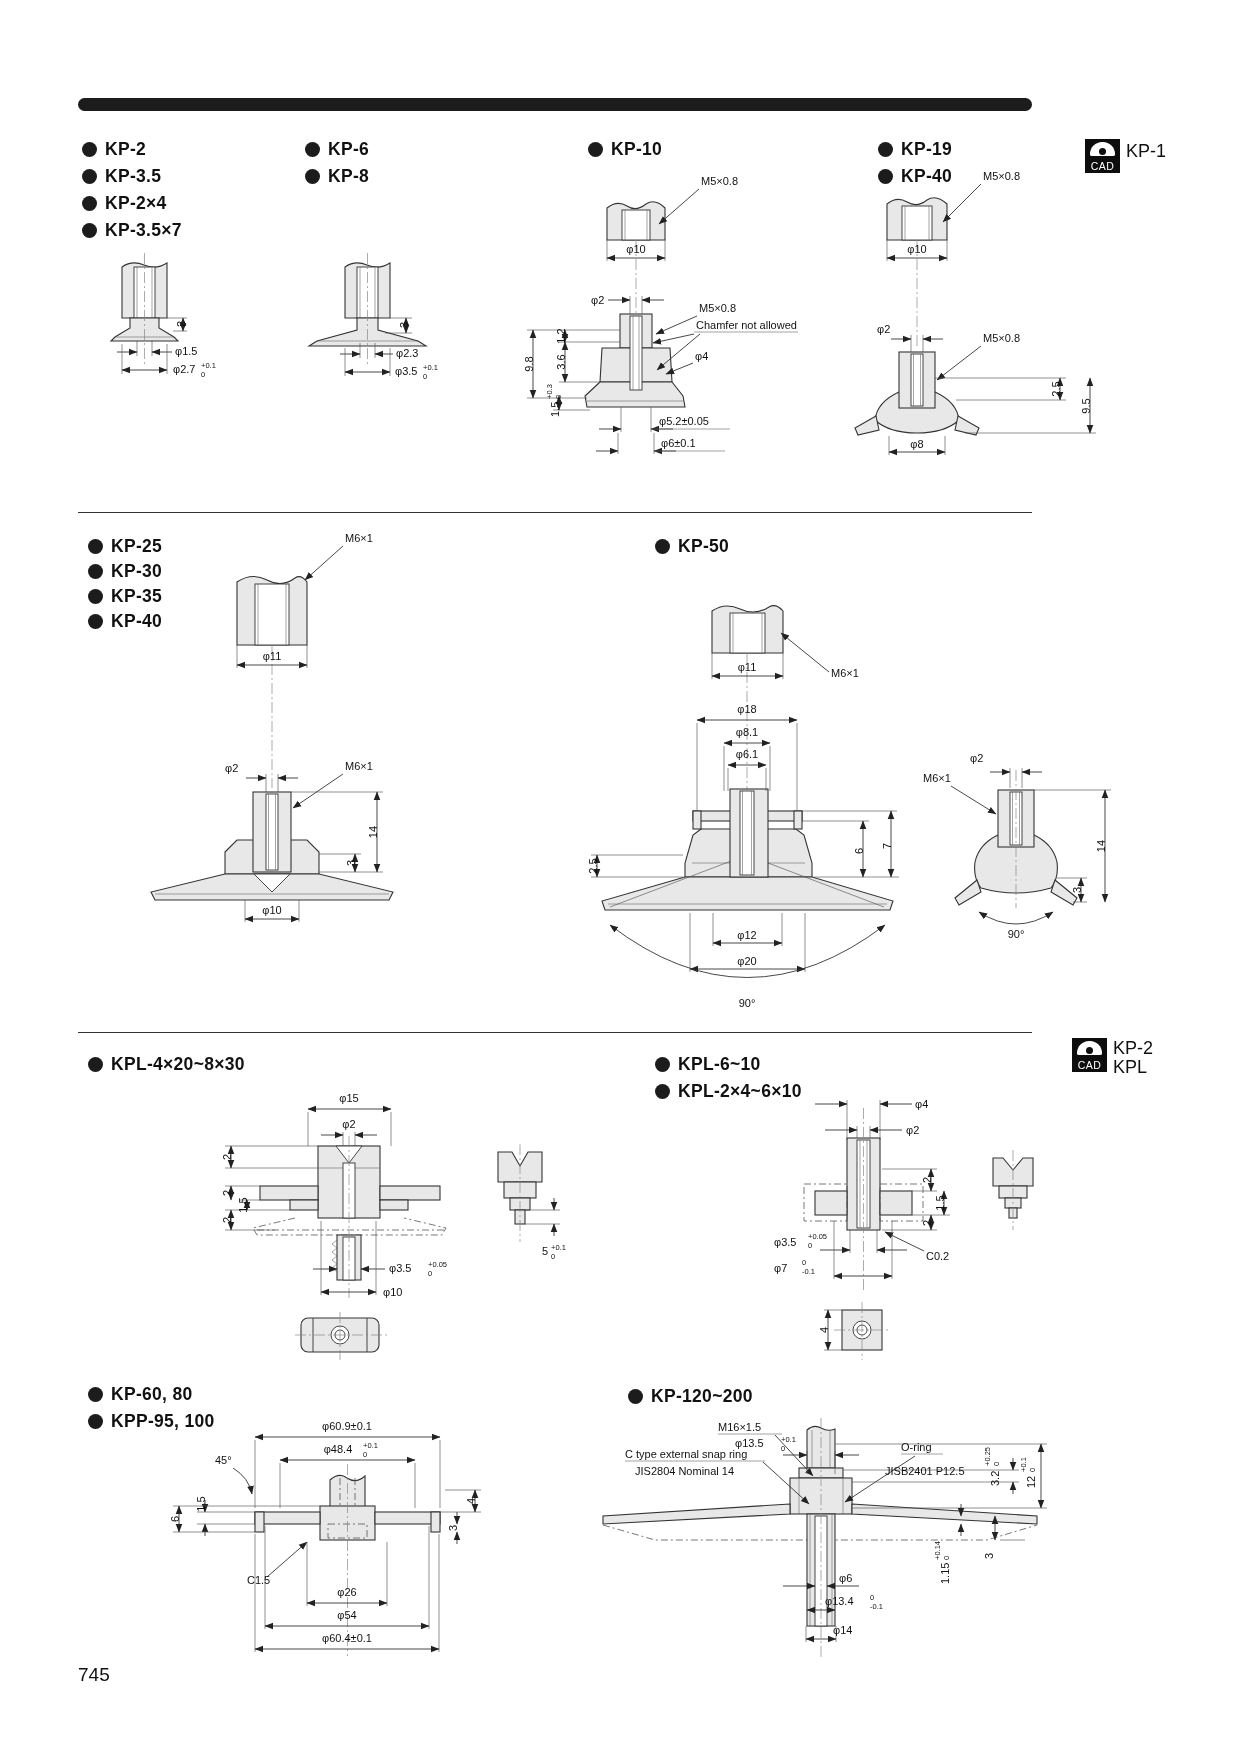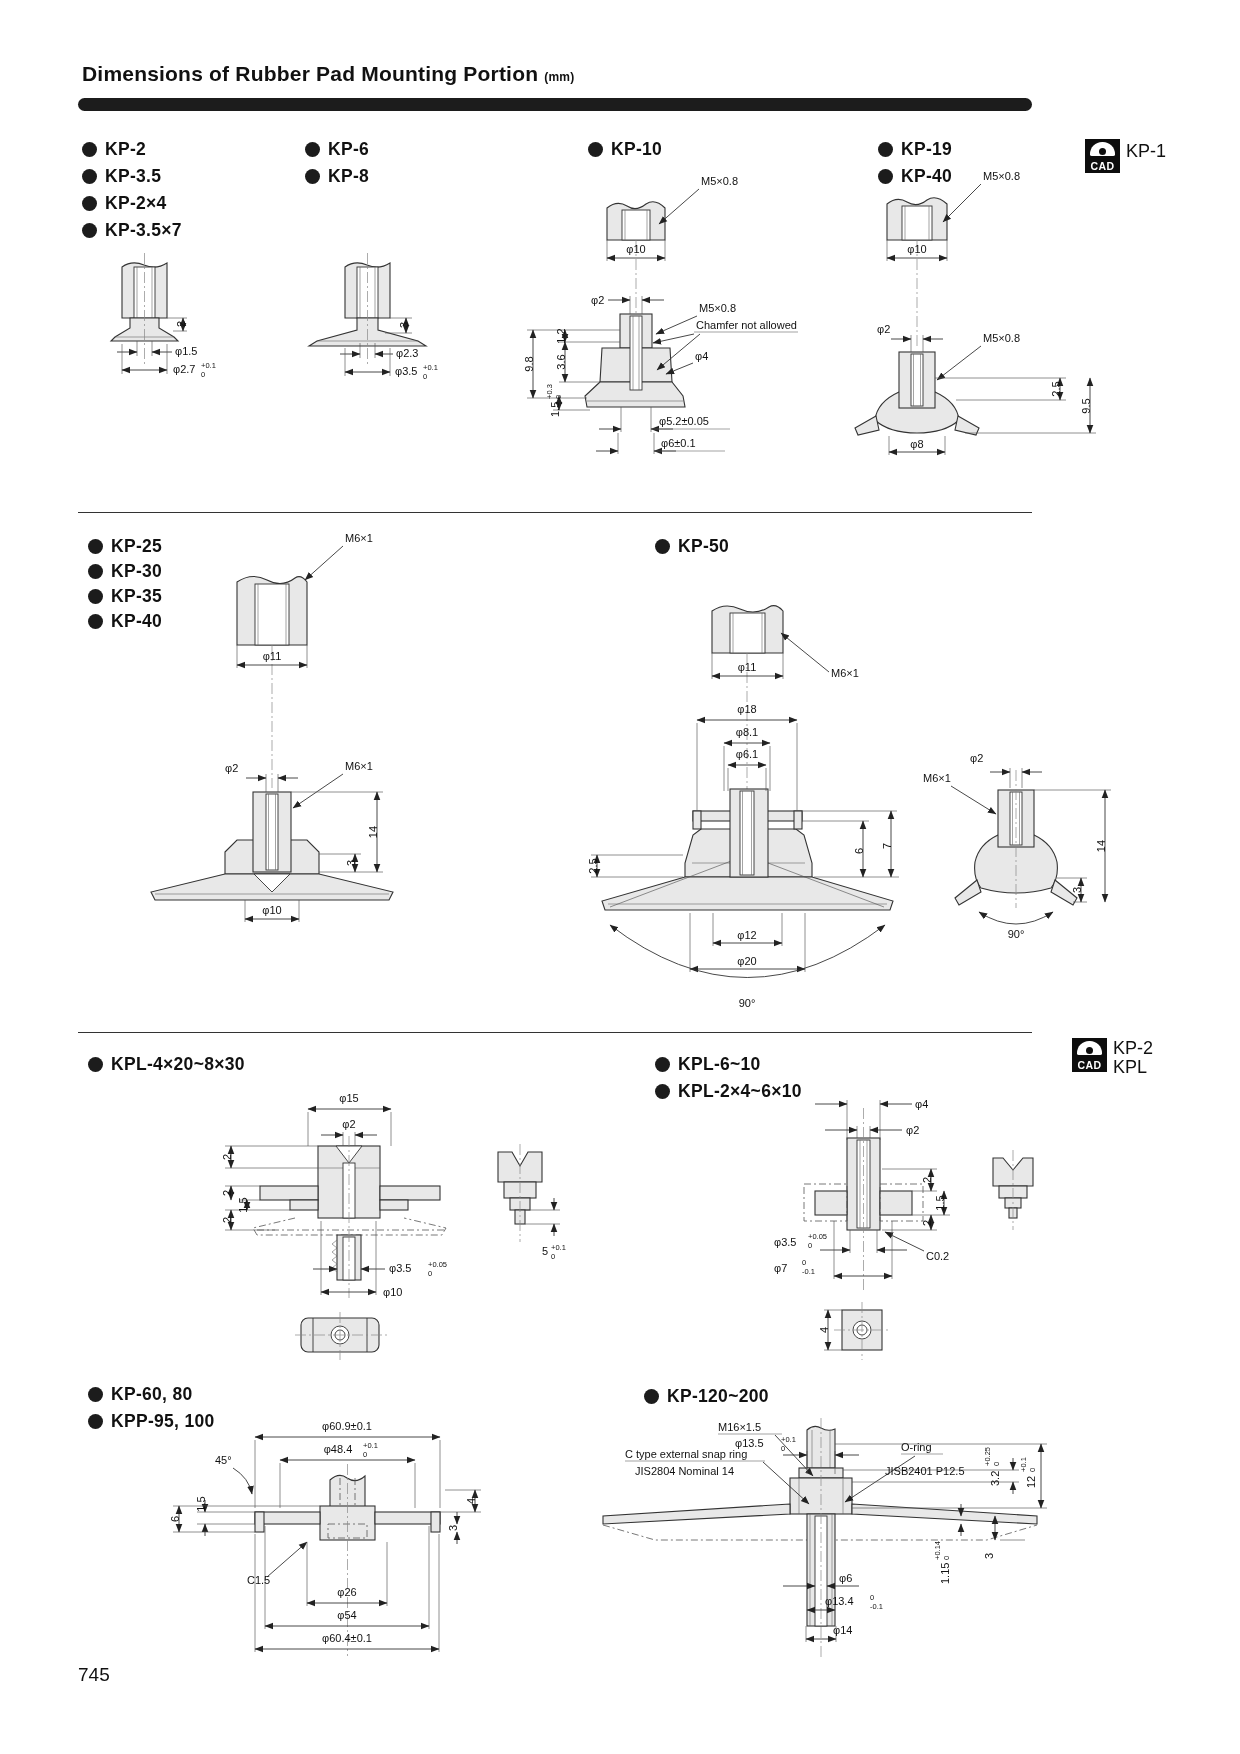--- a/index.html
+++ b/index.html
@@ -9,21 +9,21 @@
   .title .unit{font-size:12px}
   .titlebar{position:absolute;left:78px;top:98px;width:954px;height:13px;background:#1c1c1c;border-radius:7px}
   .rule{position:absolute;left:78px;width:954px;border-top:1.5px solid #333;height:0}
   .models{position:absolute;margin:0;padding:0;list-style:none}
   .models li{position:relative;padding-left:23px;font-size:17.5px;font-weight:bold;height:27px;white-space:nowrap;letter-spacing:.3px}
   .models.tight li{height:25px}
   .models li::before{content:"";position:absolute;left:0;top:3px;width:15px;height:15px;border-radius:50%;background:#1c1c1c}
   .cad{position:absolute;width:35px;height:34px;background:#0d0d0d;text-align:center}
   .cad .disc{position:absolute;left:5px;top:3px;width:25px;height:14px;background:#fff;border-radius:13px 13px 2px 2px}
   .cad .disc i{position:absolute;left:9px;top:6px;width:7px;height:7px;background:#0d0d0d;border-radius:50%}
-  .cad .cadlabel{position:absolute;left:0;right:0;bottom:1px;color:#fff;font-size:10.5px;font-weight:bold;letter-spacing:.5px}
+  .cad .cadlabel{position:absolute;left:0;right:0;bottom:1px;color:#fff;font-size:10.5px;font-weight:normal;letter-spacing:.5px}
   .cadref{position:absolute;font-size:18px;white-space:nowrap}
   .pagenum{position:absolute;left:78px;top:1664px;font-size:19px}
   svg{position:absolute;overflow:visible}
   .p{fill:#e8e8e8;stroke:#333;stroke-width:1.1}
   .pw{fill:#fff;stroke:#333;stroke-width:.9}
   .ln{stroke:#333;stroke-width:.9;fill:none}
   .thin{stroke:#666;stroke-width:.6;fill:none}
   .dl{stroke:#333;stroke-width:.9;fill:none}
   .xl{stroke:#555;stroke-width:.65;fill:none}
   .cl{stroke:#888;stroke-width:.7;fill:none;stroke-dasharray:11 3 2 3}
@@ -38,24 +38,20 @@
 <div class="page">
 
   <svg width="0" height="0">
       <defs>
     <marker id="ar" viewBox="0 0 10 10" refX="9" refY="5" markerWidth="9" markerHeight="9" orient="auto-start-reverse" markerUnits="userSpaceOnUse">
       <path d="M0,1.3 L9.5,5 L0,8.7 Z" fill="#222"></path>
     </marker>
   </defs>
     </svg>
 
-  <div class="title">
-    <span>Dimensions of Rubber Pad Mounting Portion</span>
-    <span class="unit">(mm)</span>
-  </div>
   <div class="titlebar"></div>
   <div class="rule" style="top:512px"></div>
   <div class="rule" style="top:1032px"></div>
 
   <ul class="models" style="left:82px;top:139px">
     <li>KP-2</li>
     <li>KP-3.5</li>
     <li>KP-2×4</li>
     <li>KP-3.5×7</li>
   </ul>
@@ -83,21 +79,21 @@
     <li>KPL-4×20~8×30</li>
   </ul>
   <ul class="models" style="left:655px;top:1054px">
     <li>KPL-6~10</li>
     <li>KPL-2×4~6×10</li>
   </ul>
   <ul class="models" style="left:88px;top:1384px">
     <li>KP-60, 80</li>
     <li>KPP-95, 100</li>
   </ul>
-  <ul class="models" style="left:644px;top:1386px">
+  <ul class="models" style="left:628px;top:1386px">
     <li>KP-120~200</li>
   </ul>
 
   <div class="cad" style="left:1085px;top:139px">
     <div class="disc">
         <i></i>
       </div>
     <div class="cadlabel">CAD</div>
   </div>
   <div class="cadref" style="left:1126px;top:141px">KP-1</div>

